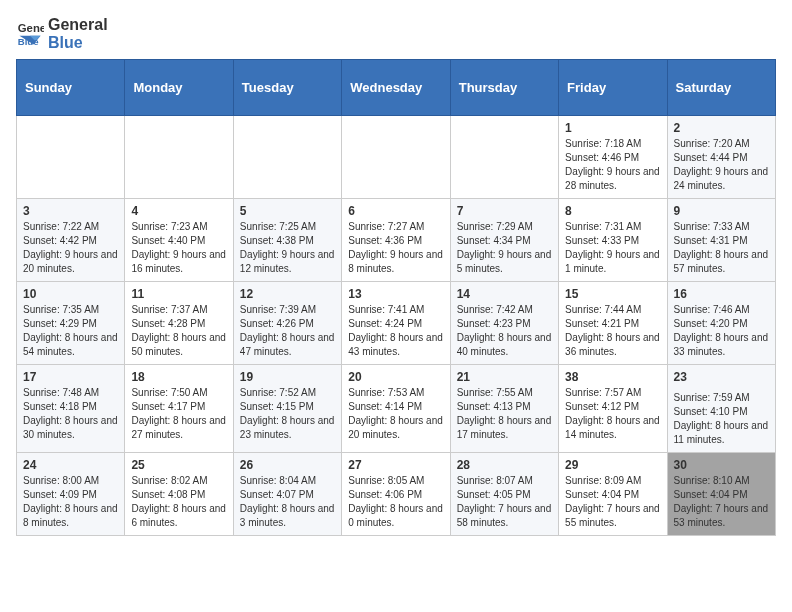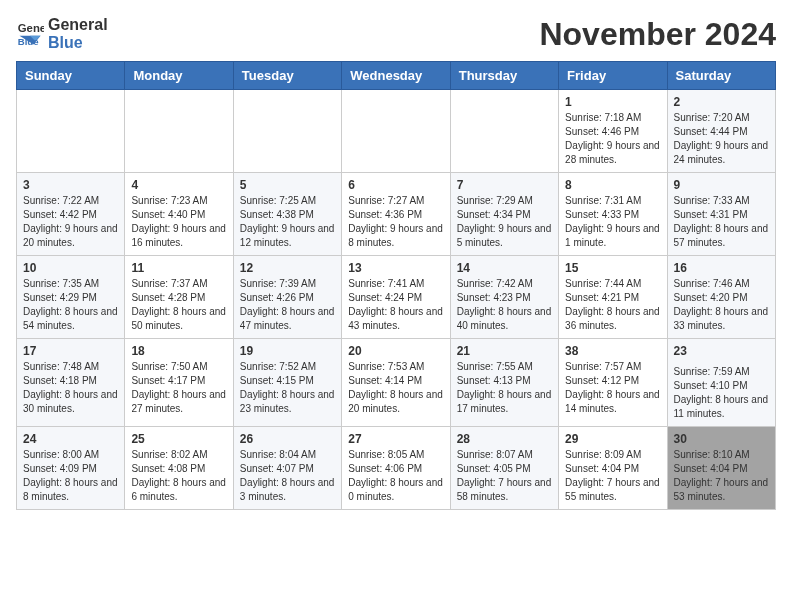--- a/index.html
+++ b/index.html
@@ -39,21 +39,21 @@
     }
     table {
       width: 100%;
       border-collapse: collapse;
       table-layout: fixed;
     }
     th {
       background-color: #3a72b8;
       color: #fff;
       text-align: left;
-      padding: 6px 8px;
+      padding: 20px 8px;
       font-size: 13px;
       font-weight: bold;
       border: 1px solid #2a5a9a;
     }
     td {
       border: 1px solid #ccc;
       vertical-align: top;
       padding: 5px 6px;
       font-size: 10.5px;
       color: #333;
@@ -98,21 +98,20 @@
       <polygon points="4,18 28,18 20,28" fill="#3a72b8"></polygon>
       <polygon points="16,18 28,18 22,24" fill="#5a9ad8"></polygon>
       <text y="28" x="2" font-size="11" font-weight="bold" fill="#3a72b8">Blue</text>
     </svg>
     <div style="display:flex;flex-direction:column;line-height:1.1;">
       <span style="font-size:16px;font-weight:bold;color:#333;">General</span>
       <span style="font-size:16px;font-weight:bold;color:#3a72b8;">Blue</span>
     </div>
   </div>
   <div class="title-block">
-    <div class="month-title">November 2024</div>
   </div>
 </div>
 
 <table>
   <thead>
     <tr>
       <th>Sunday</th>
       <th>Monday</th>
       <th>Tuesday</th>
       <th>Wednesday</th>

